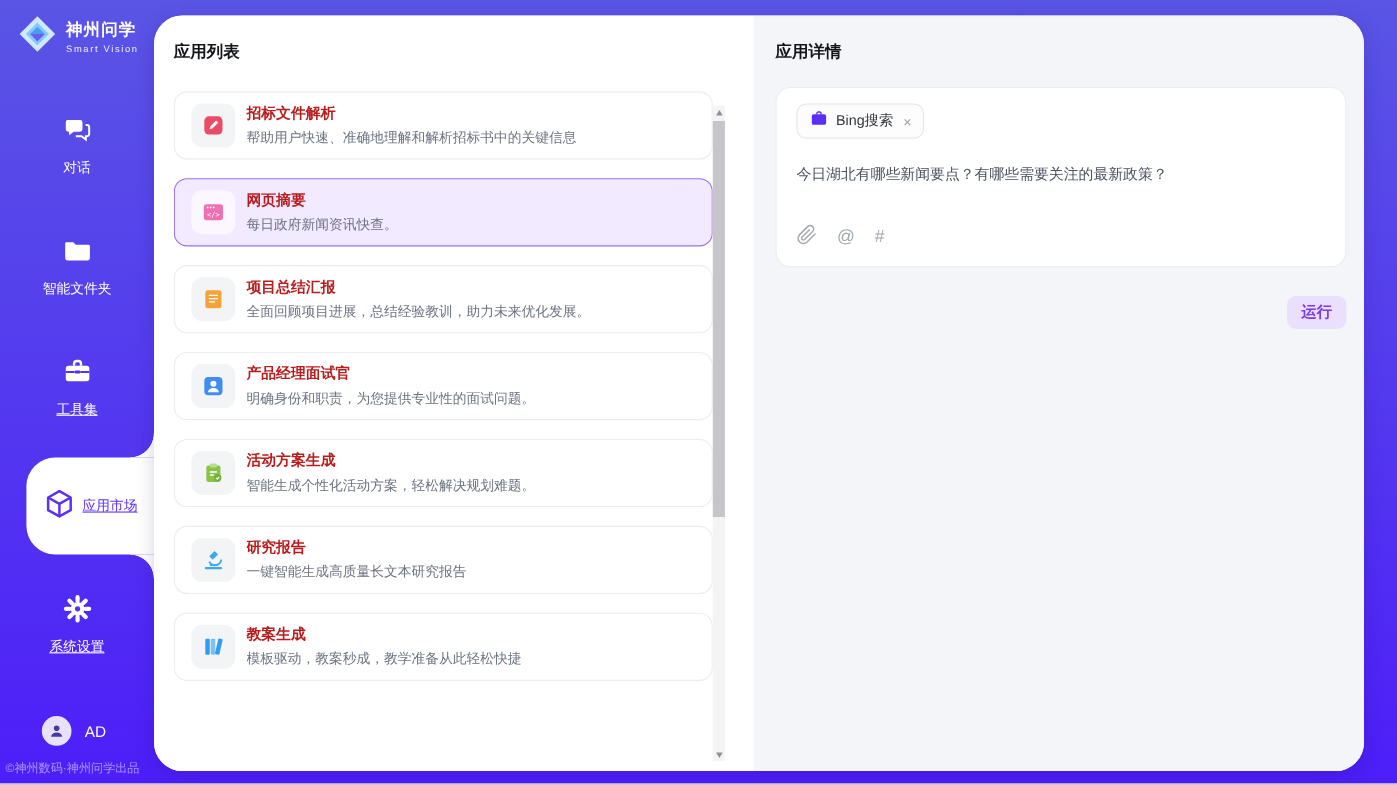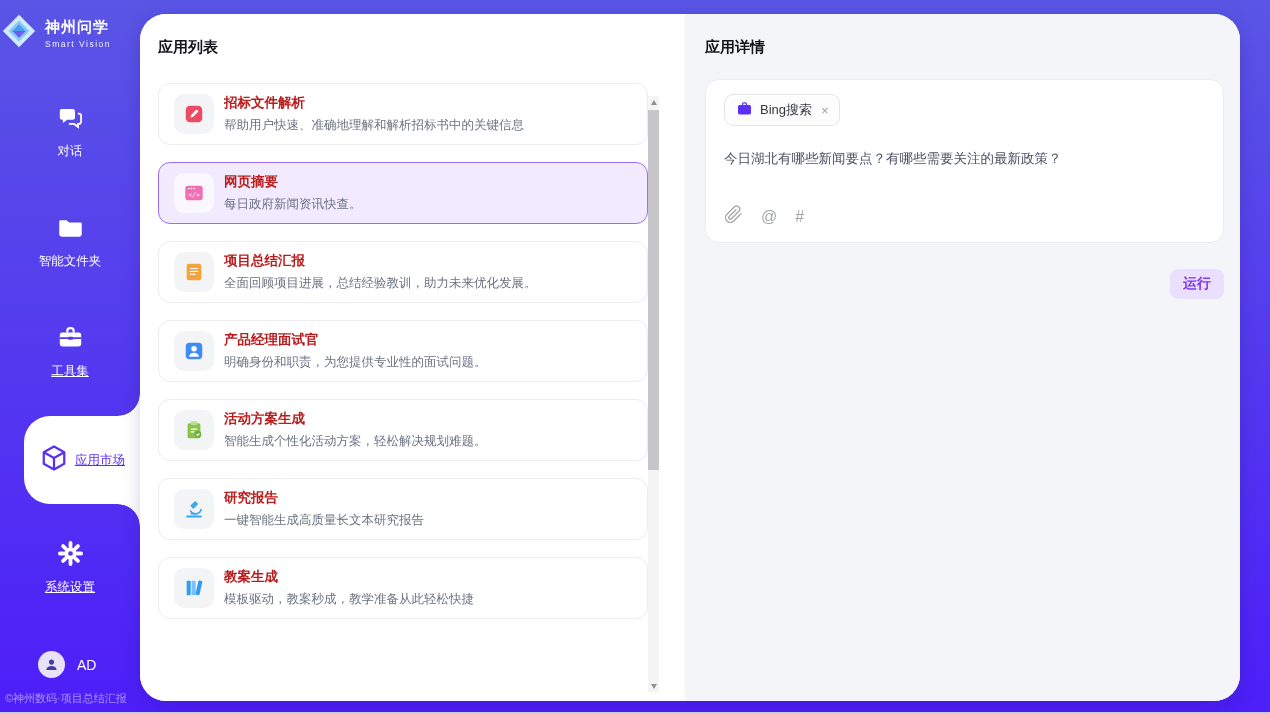--- a/index.html
+++ b/index.html
@@ -14,21 +14,21 @@
     --card-border:#ececf1;
   }
   *{margin:0;padding:0;box-sizing:border-box;}
   html,body{width:1270px;height:714px;overflow:hidden;}
   body{font-family:"Liberation Sans","DejaVu Sans",sans-serif;}
   .stage{position:relative;width:1270px;height:714px;background:linear-gradient(180deg,var(--sidebar-top) 0%,var(--sidebar-bottom) 100%);overflow:hidden;}
   .bottom-line{position:absolute;left:0;right:0;bottom:0;height:2px;background:#cbcbd2;}
 
   
   .sidebar{position:absolute;left:0;top:0;width:140px;height:714px;color:#fff;}
-  .logo-row{position:absolute;top:12px;left:0;display:flex;align-items:center;gap:7px;}
+  .logo-row{position:absolute;top:12px;left:15px;display:flex;align-items:center;gap:7px;}
   .logo-text .logo-name{font-size:15px;font-weight:bold;letter-spacing:1px;}
   .logo-text .logo-sub{font-size:8.5px;letter-spacing:1.5px;opacity:.92;margin-top:2px;}
   .nav-item{position:absolute;left:0;width:140px;display:flex;flex-direction:column;align-items:center;gap:8px;cursor:pointer;}
   .nav-label{font-size:12.5px;color:#fff;}
   .nav-label.underlined{text-decoration:underline;}
   .nav-bubble{position:absolute;top:416px;left:24px;right:0;height:88px;background:#fff;border-radius:26px 0 0 26px;display:flex;align-items:center;justify-content:center;gap:6px;cursor:pointer;}
   .nav-bubble::before{content:"";position:absolute;top:-22px;right:0;width:22px;height:22px;background:radial-gradient(circle at 0 0,#5336ee 21.4px,#fff 22px);}
   .nav-bubble::after{content:"";position:absolute;bottom:-22px;right:0;width:22px;height:22px;background:radial-gradient(circle at 0 100%,#512df2 21.4px,#fff 22px);}
   .nav-bubble .nav-label{color:var(--brand-purple);text-decoration:underline;}
   .user-row{position:absolute;left:38px;bottom:36px;display:flex;align-items:center;gap:12px;cursor:pointer;}
@@ -134,21 +134,21 @@
     <div class="user-row">
       <span class="avatar">
           <svg width="17" height="17" viewBox="0 0 24 24">
             <circle cx="12" cy="8.6" r="3.6" fill="#463a9e"></circle>
             <path d="M4.8 19.6a7.2 5.6 0 0 1 14.4 0z" fill="#463a9e"></path>
           </svg>
         </span>
       <span class="user-name">AD</span>
     </div>
 
-    <div class="sidebar-footer">©神州数码·项目总结汇报</div>
+    <div class="sidebar-footer">©神州数码·神州问学出品</div>
   </aside>
 
   <main class="main-panel">
 
     <section class="list-pane">
       <h2 class="pane-title">应用列表</h2>
 
       <div class="cards">
 
       <div class="app-card">

